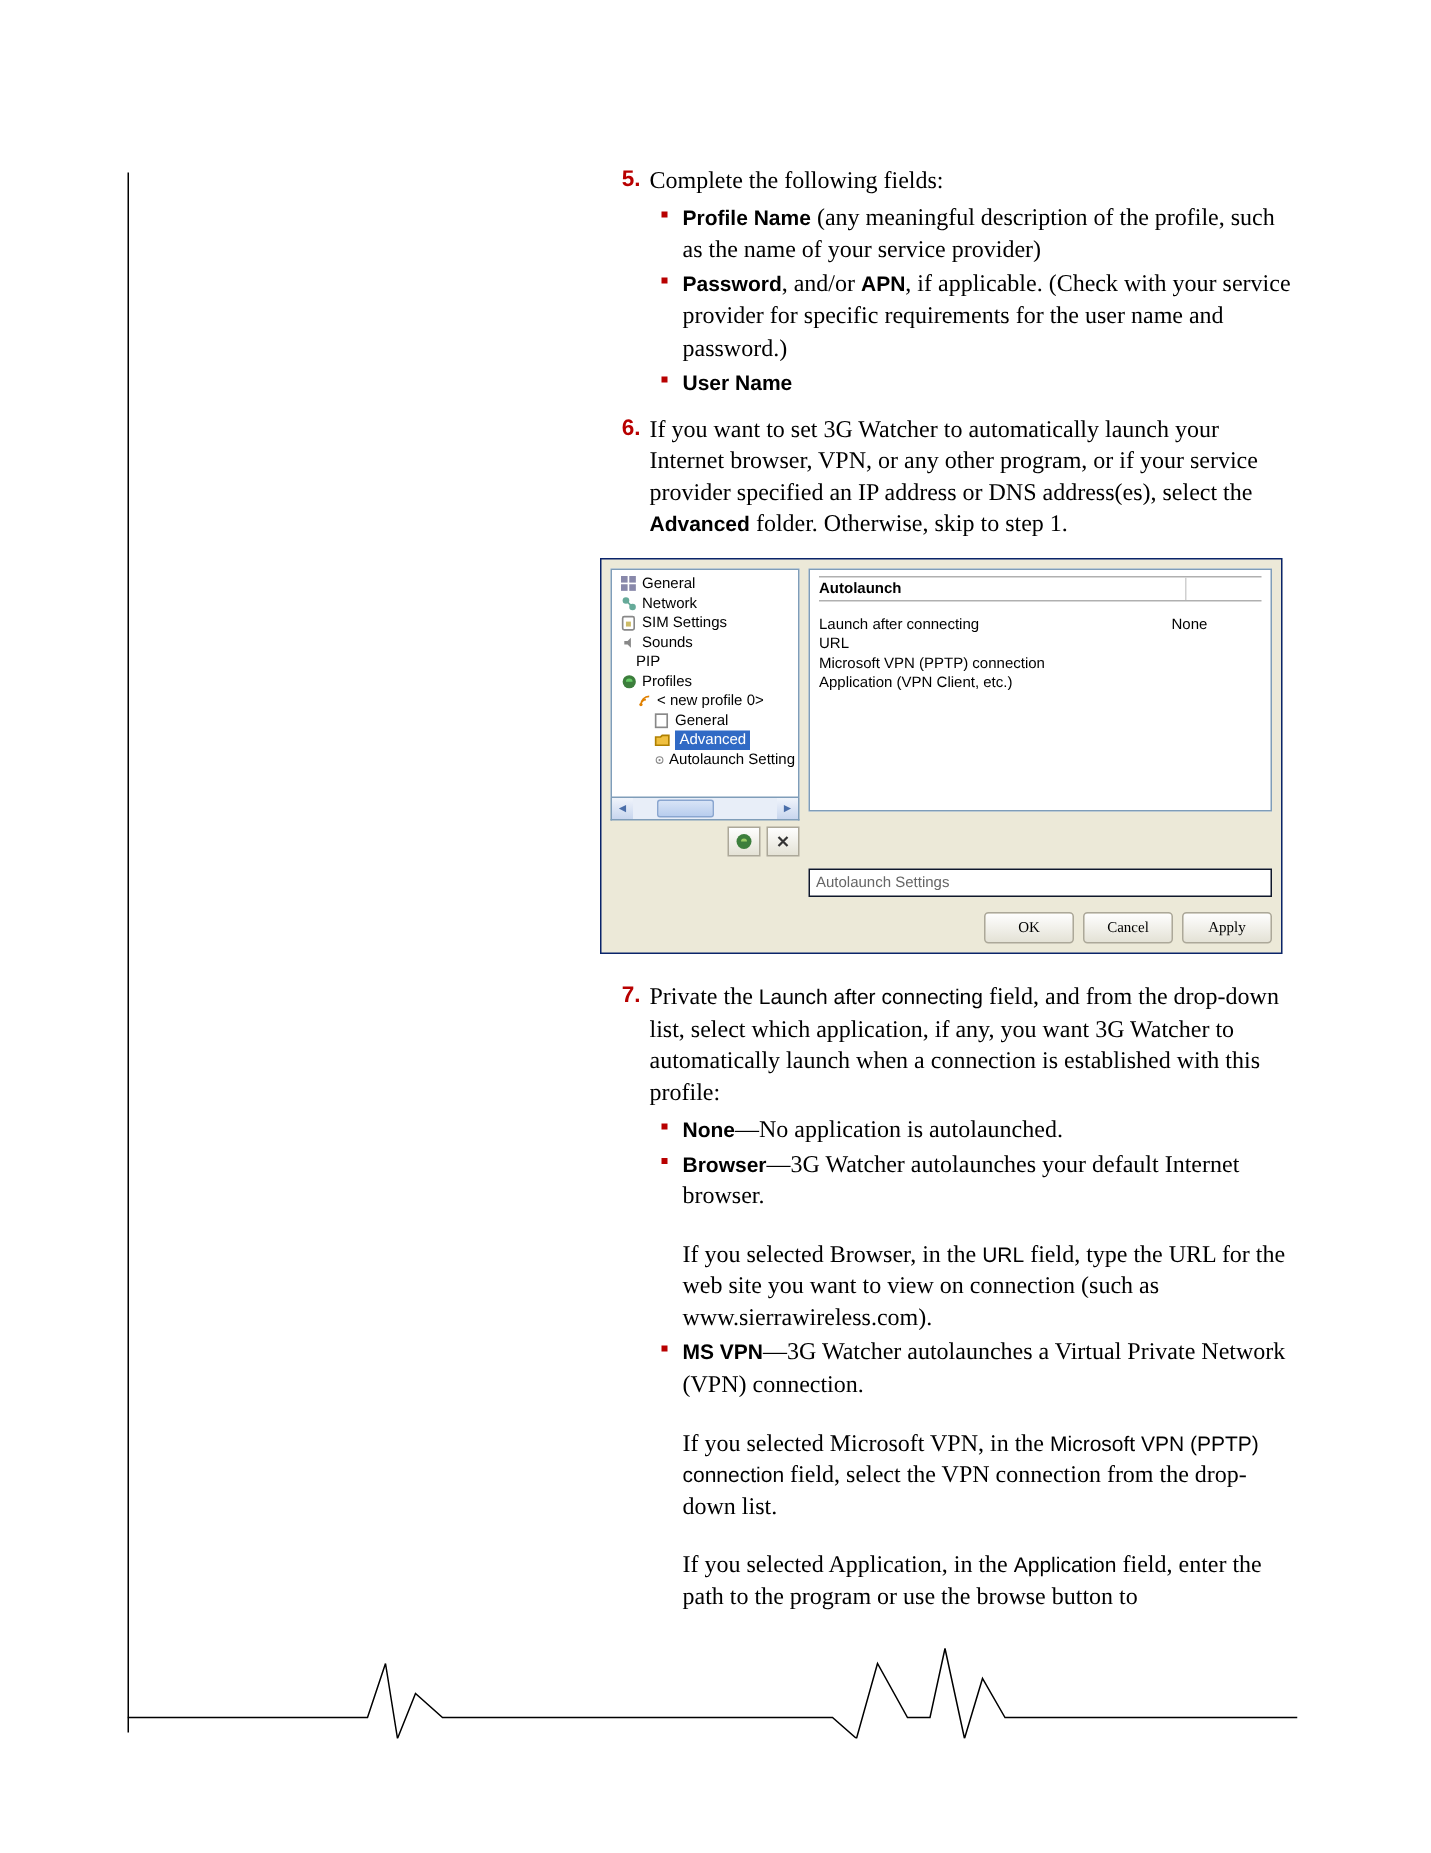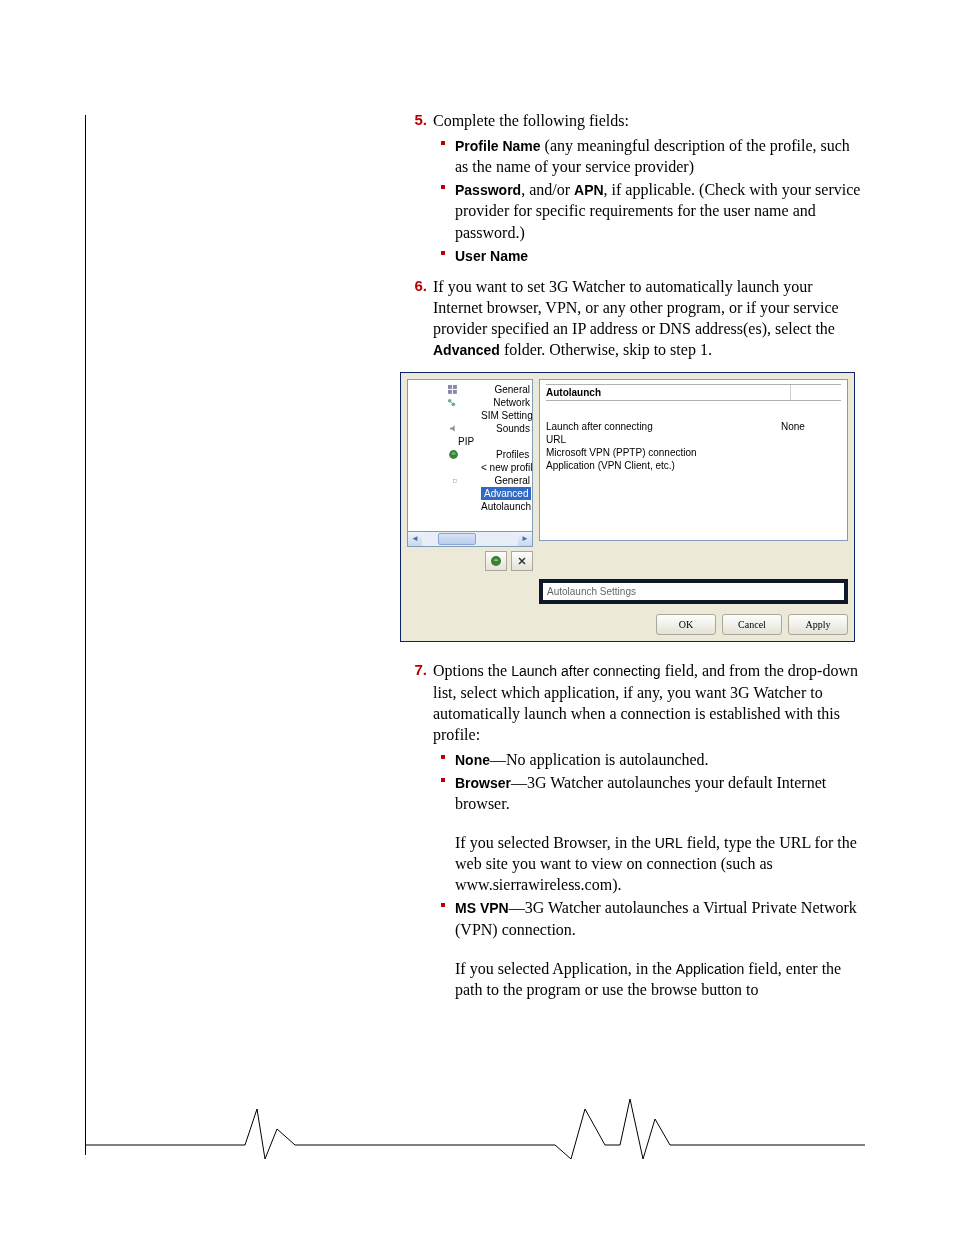--- a/index.html
+++ b/index.html
@@ -142,21 +142,20 @@
     height: 145px;
     padding: 3px 2px;
     overflow: hidden;
   }
   .tn {
     white-space: nowrap;
     line-height: 13px;
     font-size: 10px;
     display: flex;
     align-items: center;
-    gap: 34px;
   }
   .tn .pad { display:inline-block; }
   .ticn {
     width: 11px; height: 11px;
     display: inline-flex;
     align-items:center;
     justify-content:center;
     margin-right: 3px;
   }
   .tn .sel {
@@ -198,21 +197,21 @@
     padding: 4px 6px;
     height: 152px;
     position: relative;
   }
   .rpanel .head {
     font-weight: bold;
     font-size: 10px;
     border-top: 1px solid #b0b0b0;
     border-bottom: 1px solid #b0b0b0;
     padding: 1px 0;
-    margin-bottom: 19px;
+    margin-bottom: 9px;
     position:relative;
   }
   .rpanel .head::after {
     content:"";
     position:absolute;
     right: 50px;
     top:0; bottom:0;
     width:1px;
     background:#d0d0d0;
   }
@@ -238,21 +237,21 @@
   .statusrow {
     display:flex;
     padding: 0 6px 4px 6px;
     gap: 6px;
     align-items:center;
   }
   .statusrow .tleft { width: 126px; }
   .statusrow .tright {
     flex:1;
     background:#fff;
-    border:4px solid #0f172a;
+    border:1px solid #0f172a;
     font-size:10px;
     padding: 2px 4px;
     color:#666;
   }
   .btnrow {
     display:flex;
     justify-content:flex-end;
     padding: 6px;
     gap: 6px;
     text-align: center;
@@ -462,38 +461,41 @@
         <div class="dbtn">OK</div>
         <div class="dbtn">Cancel</div>
         <div class="dbtn">Apply</div>
       </div>
     </div>
 
     <ol class="steps">
 
       <li>
         <span class="num">7.</span>
-        <span>Options the </span><span class="sreg">Launch after connecting</span><span> field, and from the drop-down list, select which application, if any, you want 3G Watcher to automatically launch when a connection is established with this profile:</span>
+        <span>Private the </span><span class="sreg">Launch after connecting</span><span> field, and from the drop-down list, select which application, if any, you want 3G Watcher to automatically launch when a connection is established with this profile:</span>
         <div class="bullets">
           <div class="row">
             <span class="dot"></span>
             <span class="sbold">None</span><span>—No application is autolaunched.</span>
           </div>
           <div class="row">
             <span class="dot"></span>
             <span class="sbold">Browser</span><span>—3G Watcher autolaunches your default Internet browser.</span>
           </div>
           <div class="indent-note">
             <span>If you selected Browser, in the </span><span class="sreg">URL</span><span> field, type the URL for the web site you want to view on connection (such as www.sierrawireless.com).</span>
           </div>
           <div class="row">
             <span class="dot"></span>
             <span class="sbold">MS VPN</span><span>—3G Watcher autolaunches a Virtual Private Network (VPN) connection.</span>
           </div>
           <div class="indent-note">
+            <span>If you selected Microsoft VPN, in the </span><span class="sreg">Microsoft VPN (PPTP) connection</span><span> field, select the VPN connection from the drop-down list.</span>
+          </div>
+          <div class="indent-note">
             <span>If you selected Application, in the </span><span class="sreg">Application</span><span> field, enter the path to the program or use the browse button to</span>
           </div>
         </div>
       </li>
     </ol>
   </div>
 
   <svg class="ekg" viewBox="0 0 780 80" preserveAspectRatio="none">
     <path d="M0 66 L160 66 L172 30 L180 80 L192 50 L210 66 L470 66 L486 80 L500 30 L520 66 L535 66 L545 20 L558 80 L570 40 L585 66 L780 66" fill="none" stroke="#000" stroke-width="1"></path>
   </svg>

